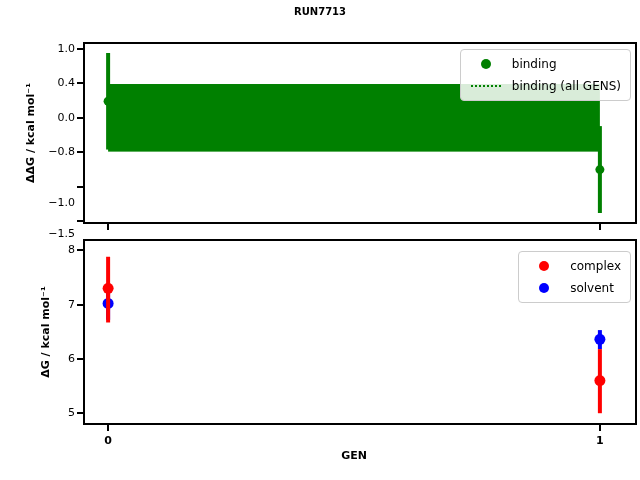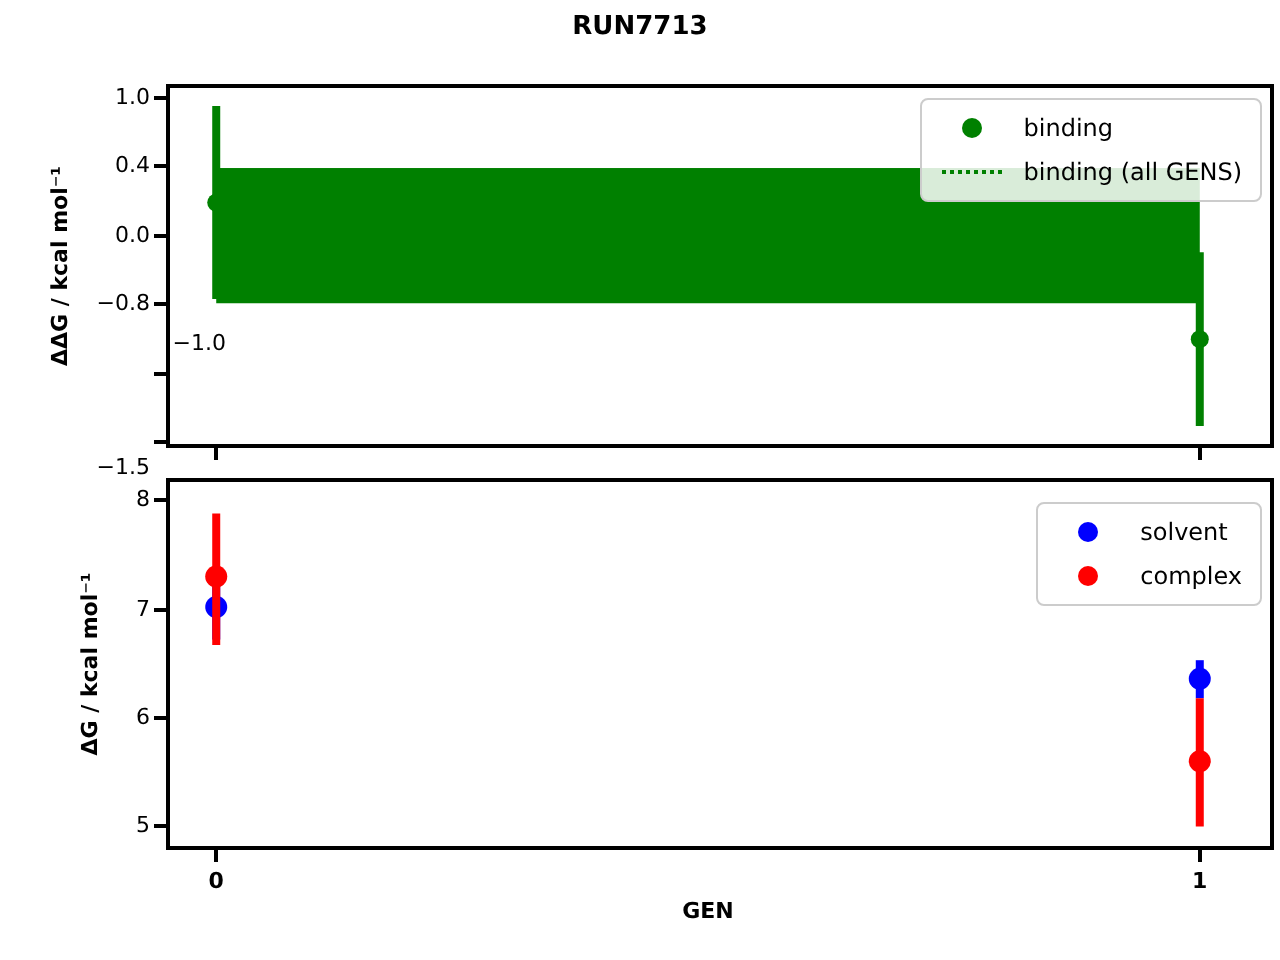--- a/index.html
+++ b/index.html
@@ -2,21 +2,21 @@
 <html><head>
 <meta charset="utf-8">
 <style>
   html,body { margin:0; padding:0; background:#ffffff; }
   #figure {
     position:relative; width:640px; height:480px; background:#ffffff;
     font-family:"DejaVu Sans", sans-serif; color:#000; overflow:hidden;
   }
   #title {
     position:absolute; left:0; top:6px; width:640px; text-align:center;
-    font-size:13px; font-weight:bold;
+    font-size:10px; font-weight:bold;
   }
   .axes { position:absolute; border:2px solid #000; box-sizing:content-box;padding-left:12px; }
   .axes svg { position:absolute; left:0; top:0; display:block; }
   .tick { position:absolute; background:#000; }
   .ytick-label {
     position:absolute; width:34px; text-align:right;
     font-size:11px; font-weight:normal; line-height:16px;
   }
   .xtick-label {
     position:absolute; width:30px; text-align:center;
@@ -68,49 +68,49 @@
     </div>
     <div class="tick" style="left: 77px; top: 47.8295px; width: 6px; height: 2px;"></div>
     <div class="ytick-label" style="left: 41px; top: 40.8295px;">1.0</div>
     <div class="tick" style="left: 77px; top: 82.3256px; width: 6px; height: 2px;"></div>
     <div class="ytick-label" style="left: 41px; top: 75.3256px;">0.4</div>
     <div class="tick" style="left: 77px; top: 116.822px; width: 6px; height: 2px;"></div>
     <div class="ytick-label" style="left: 41px; top: 109.822px; text-align: right;">0.0</div>
     <div class="tick" style="left: 77px; top: 151.318px; width: 6px; height: 2px;"></div>
     <div class="ytick-label" style="left: 41px; top: 144.318px;">−0.8</div>
     <div class="tick" style="left: 77px; top: 185.814px; width: 6px; height: 2px;"></div>
-    <div class="ytick-label" style="left: 41px; top: 164px; margin-left: 38px;">−1.0</div>
+    <div class="ytick-label" style="left: 41px; top: 195px;">−1.0</div>
     <div class="tick" style="left: 77px; top: 220.31px; width: 6px; height: 2px;"></div>
     <div class="ytick-label" style="left: 41px; top: 213.31px; margin-top: 13px;">−1.5</div>
     <div class="tick" style="left: 107.113px; top: 224px; width: 2px; height: 6px;"></div>
     <div class="tick" style="left: 598.887px; top: 224px; width: 2px; height: 6px;"></div>
     <div class="axis-label ylabel" style="left: 30px; top: 133px;">ΔΔG / kcal mol⁻¹</div>
     <div class="axes" style="left: 83px; top: 239px; width: 538px; height: 182px;">
       <svg width="538" height="182">
         <line x1="23.11334552102377" x2="23.11334552102377" y1="46.17910447761192" y2="78.77611940298509" stroke="#0000ff" stroke-width="4"></line>
         <circle cx="23.11334552102377" cy="62.47761194029854" r="5.5" fill="#0000ff"></circle>
         <line x1="514.8866544789762" x2="514.8866544789762" y1="89.09850746268656" y2="108.11343283582092" stroke="#0000ff" stroke-width="4"></line>
         <circle cx="514.8866544789762" cy="98.33432835820894" r="5.5" fill="#0000ff"></circle>
         <line x1="23.11334552102377" x2="23.11334552102377" y1="15.755223880597018" y2="81.49253731343285" stroke="#ff0000" stroke-width="4"></line>
         <circle cx="23.11334552102377" cy="47.26567164179106" r="5.5" fill="#ff0000"></circle>
         <line x1="514.8866544789762" x2="514.8866544789762" y1="108.11343283582092" y2="172.22089552238808" stroke="#ff0000" stroke-width="4"></line>
         <circle cx="514.8866544789762" cy="139.62388059701496" r="5.5" fill="#ff0000"></circle>
       </svg>
       <div class="legend" style="right: 4px; top: 10px;">
         <div class="legend-row">
           <div class="legend-marker-wrap">
+            <div class="legend-dot" style="background: rgb(255, 0, 0);"></div>
+          </div>
+          <div class="legend-label">complex</div>
+        </div>
+        <div class="legend-row">
+          <div class="legend-marker-wrap">
             <div class="legend-dot" style="background: rgb(0, 0, 255);"></div>
           </div>
           <div class="legend-label">solvent</div>
-        </div>
-        <div class="legend-row">
-          <div class="legend-marker-wrap">
-            <div class="legend-dot" style="background: rgb(255, 0, 0);"></div>
-          </div>
-          <div class="legend-label">complex</div>
         </div>
       </div>
     </div>
     <div class="tick" style="left: 77px; top: 249.236px; width: 6px; height: 2px;"></div>
     <div class="ytick-label" style="left: 41px; top: 242.236px;">8</div>
     <div class="tick" style="left: 77px; top: 303.564px; width: 6px; height: 2px;"></div>
     <div class="ytick-label" style="left: 41px; top: 296.564px;">7</div>
     <div class="tick" style="left: 77px; top: 357.893px; width: 6px; height: 2px;"></div>
     <div class="ytick-label" style="left: 41px; top: 350.893px;">6</div>
     <div class="tick" style="left: 77px; top: 412.221px; width: 6px; height: 2px;"></div>

